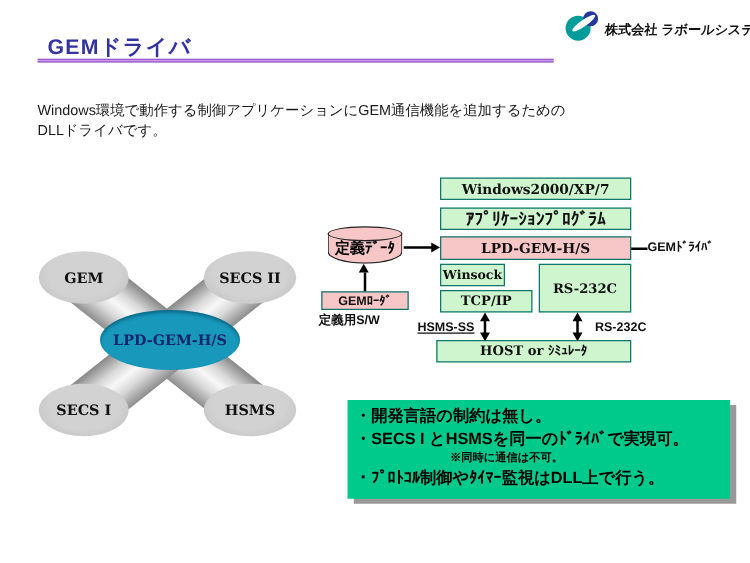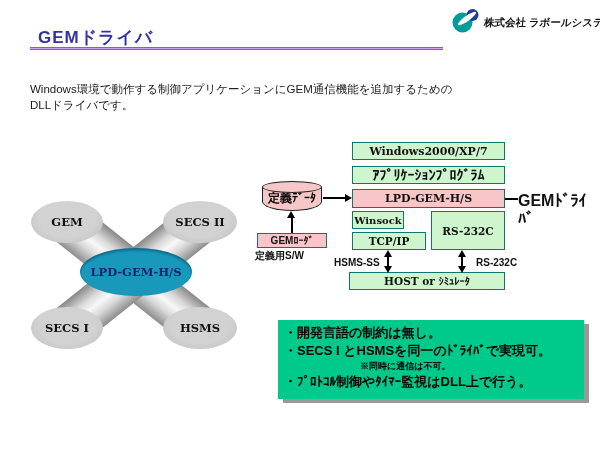--- a/index.html
+++ b/index.html
@@ -51,21 +51,21 @@
   .loader  { left:257px; top:233px; width:70px; height:15px; font-size:10px; }
   .loader-caption { position:absolute; left:255px; top:249px; font-size:10px; font-weight:bold; color:#111; }
 
   
   .cyl-body { position:absolute; left:262px; top:187px; width:60px; height:24px; background:#F7C6C6;
           border:1px solid #222; border-top:none; border-radius:0 0 50% 50% / 0 0 40% 40%;
           display:flex; align-items:center; justify-content:center; font-size:12px; font-weight:bold; }
   .cyl-top { position:absolute; left:262px; top:181px; width:60px; height:12px; background:#F7C6C6;
           border:1px solid #222; border-radius:50%; }
 
-  .drv-label { position:absolute; left:518px; top:192px; font-size:16px; font-weight:bold; color:#111; }
+  .drv-label { position:absolute; left:518px; top:192px; font-size:10px; font-weight:bold; color:#111; }
   .drv-line  { position:absolute; left:505px; top:198px; width:13px; height:2px; background:#000; }
 
   
   .hline { position:absolute; background:#000; height:2px; }
   .vline { position:absolute; background:#000; width:2px; }
   .tri { position:absolute; width:0; height:0; }
   .tri.right { border-top:4.5px solid transparent; border-bottom:4.5px solid transparent; border-left:7px solid #000; }
   .tri.up    { border-left:4.5px solid transparent; border-right:4.5px solid transparent; border-bottom:7px solid #000; }
   .tri.down  { border-left:4.5px solid transparent; border-right:4.5px solid transparent; border-top:7px solid #000; }
   .link-label { position:absolute; font-size:10px; font-weight:bold; color:#111; }
@@ -129,21 +129,21 @@
 
     <div class="hline" style="left:323px; top:197px; width:23px;"></div>
     <div class="tri right" style="left:345px; top:194px;"></div>
 
     <div class="vline" style="left:291px; top:218px; height:15px;"></div>
     <div class="tri up" style="left:287px; top:211px;"></div>
 
     <div class="vline" style="left:387px; top:256px; height:11px;"></div>
     <div class="tri up" style="left:383.5px; top:250px;"></div>
     <div class="tri down" style="left:383.5px; top:266px;"></div>
-    <div class="link-label" style="left:334px; top:257px;">HSMS-SS</div>
+    <div class="link-label" style="left:334px; top:257px;text-decoration:underline;">HSMS-SS</div>
 
     <div class="vline" style="left:461px; top:256px; height:11px;"></div>
     <div class="tri up" style="left:457.5px; top:250px;"></div>
     <div class="tri down" style="left:457.5px; top:266px;"></div>
     <div class="link-label" style="left:476px; top:257px;">RS-232C</div>
   </div>
 
   <div class="notes">
     <div class="big">・開発言語の制約は無し。</div>
     <div class="big">・SECS I とHSMSを同一のﾄﾞﾗｲﾊﾞで実現可。</div>

